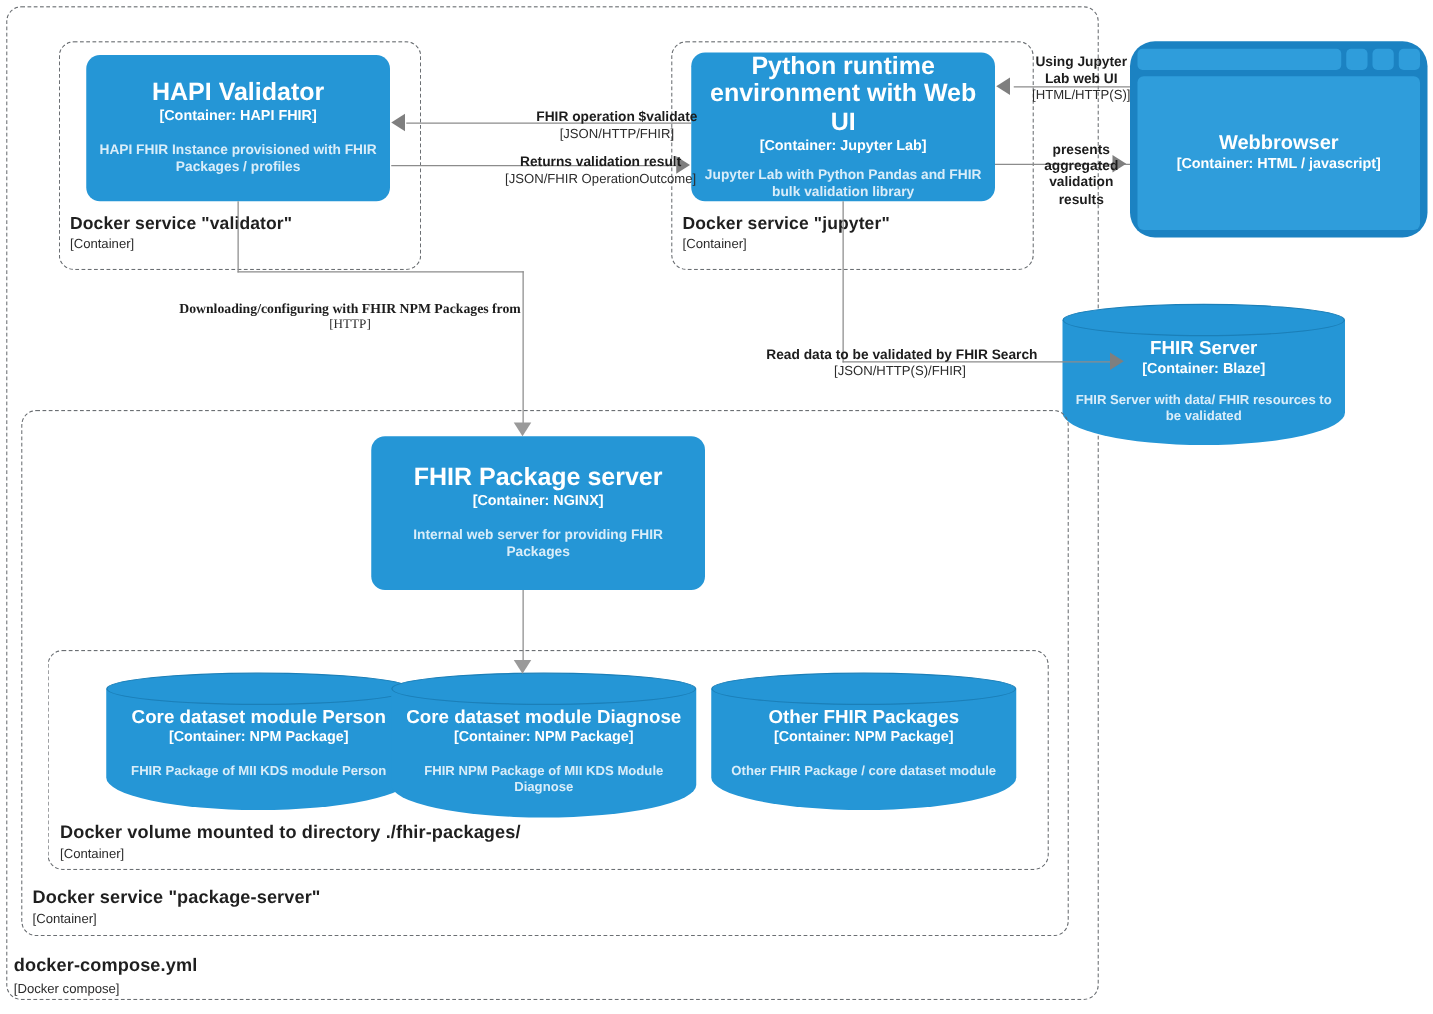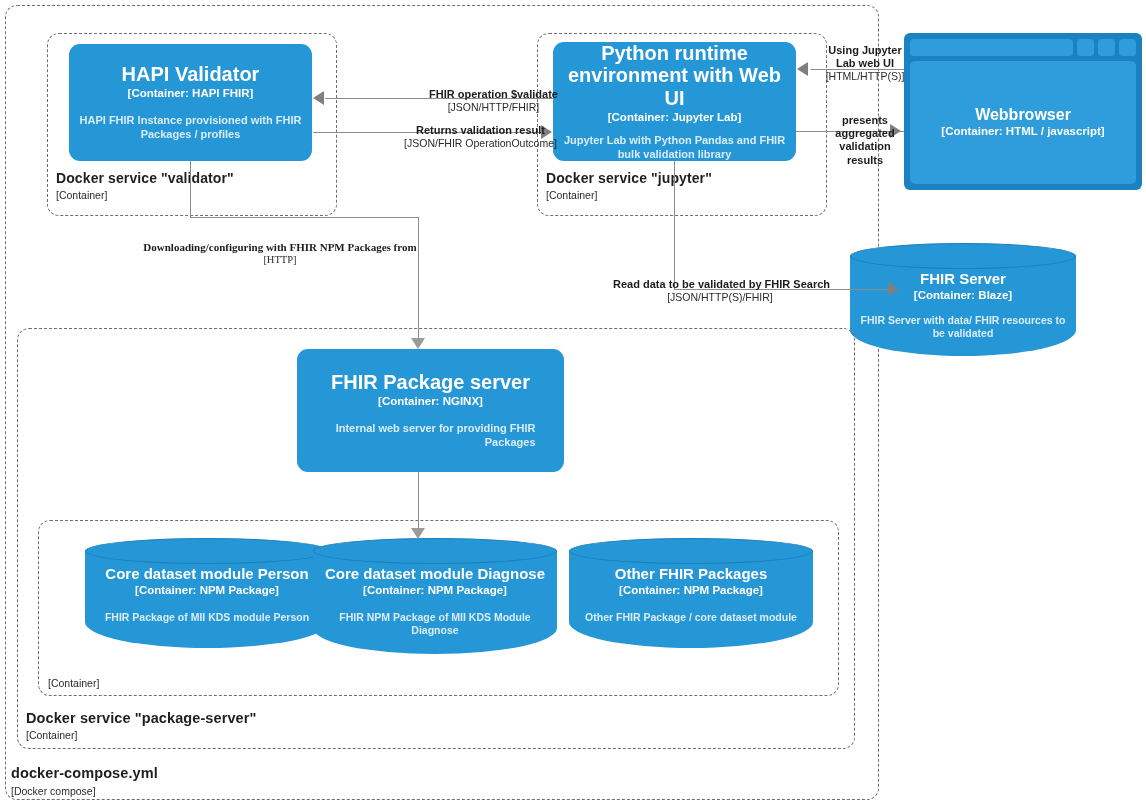--- a/index.html
+++ b/index.html
@@ -110,21 +110,21 @@
     padding-top:2px;
   }
   .cyl .t-name{font-size:15px;font-weight:bold;line-height:1.12;}
   .cyl .t-tech{font-size:11.5px;font-weight:bold;line-height:1.2;margin-top:1px;}
   .cyl .t-desc{font-size:10.5px;font-weight:bold;color:#d9edf9;line-height:1.25;margin-top:13px;}
 
   
   .browserbox{
     position:absolute;
     background:#1b82c2;
-    border-radius:6px;
+    border-radius:20px;
     box-sizing:border-box;
     padding:6px;
   }
   .browserbox .chrome{
     display:flex;
     gap:4px;
     height:17px;
   }
   .browserbox .chrome .bar{
     flex:1;
@@ -251,24 +251,25 @@
     </div>
   </div>
 
   <div class="boundary" style="left:17px;top:328px;width:838px;height:421px;"></div>
   <div class="boundary-label" style="left:26px;top:710px;font-size:14.5px;">Docker service "package-server"</div>
   <div class="boundary-sub" style="left:26px;top:729px;">[Container]</div>
 
   <div class="cbox" style="left:297px;top:349px;width:267px;height:123px;">
     <div class="t-name">FHIR Package server</div>
     <div class="t-tech">[Container: NGINX]</div>
-    <div class="t-desc" style="max-width:210px;text-align:right;">Internal web server for providing FHIR Packages</div>
+    <div class="t-desc" style="max-width:210px;">Internal web server for providing FHIR Packages</div>
   </div>
 
   <div class="boundary" style="left:38px;top:520px;width:801px;height:176px;"></div>
+  <div class="boundary-label" style="left:48px;top:658px;font-size:14.5px;">Docker volume mounted to directory ./fhir-packages/</div>
   <div class="boundary-sub" style="left:48px;top:677px;">[Container]</div>
 
   <div class="cyl" style="left:57px;top:538px;width:244px;height:110px;margin-left:28px;">
     <div class="body"></div>
     <div class="top"></div>
     <div class="txt">
       <div class="t-name">Core dataset module Person</div>
       <div class="t-tech">[Container: NPM Package]</div>
       <div class="t-desc">FHIR Package of MII KDS module Person</div>
     </div>

